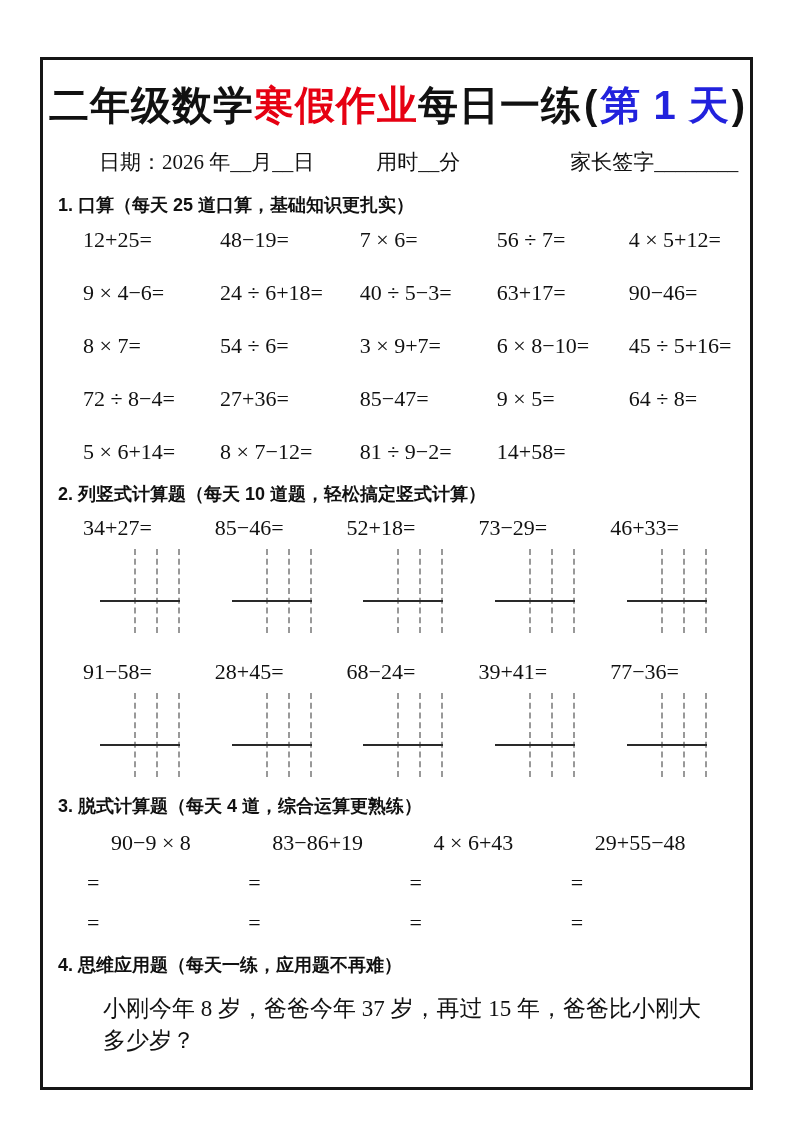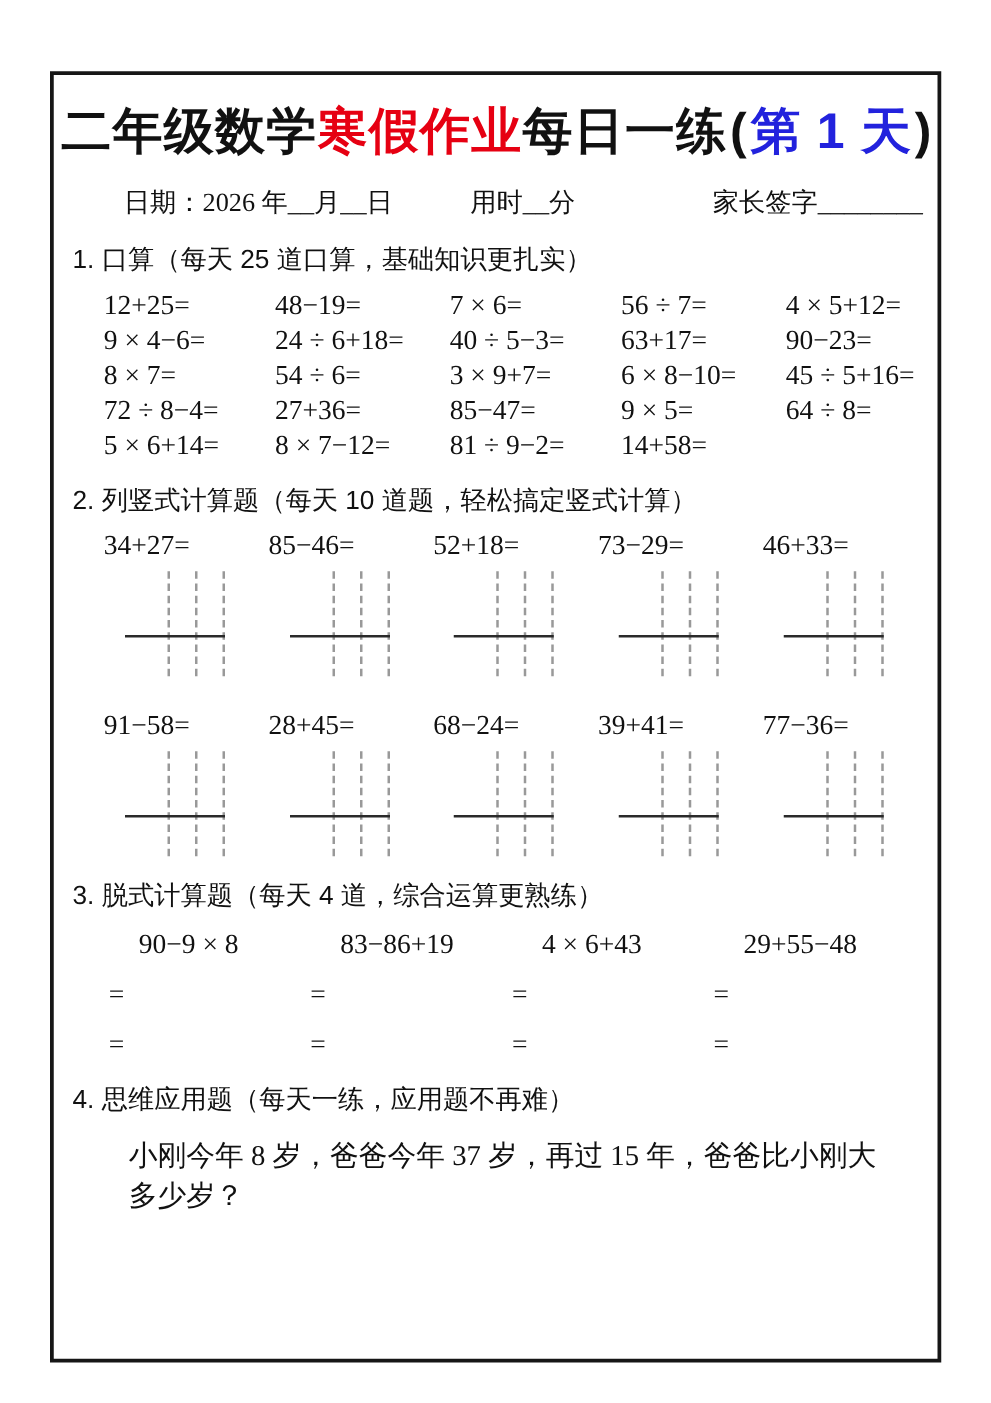--- a/index.html
+++ b/index.html
@@ -45,33 +45,33 @@
     margin:20px 40px 0 56px;
     font-family:"Liberation Serif","DejaVu Serif",serif;
     font-size:21px;
     white-space:nowrap;
   }
   .dateline .dl-time{margin-left:62px;}
   .dateline .dl-sign{margin-left:110px;}
   
   .sec-head{
     margin:17px 12px 0 15px;
-    font-size:21px;
-    font-weight:normal;
+    font-size:18px;
+    font-weight:bold;
     font-family:"Liberation Sans",sans-serif;
     white-space:nowrap;
   }
   
   .grid5{
     display:grid;
     grid-template-columns:1.04fr 1.06fr 1.04fr 1.0fr 0.86fr;
     margin:10px 8px 0 40px;
     font-family:"Liberation Serif","DejaVu Serif",serif;
     font-size:22px;
-    row-gap:2px;
+    row-gap:27px;
     white-space:nowrap;
   }
   
   .vrow{
     display:grid;
     grid-template-columns:repeat(5,1fr);
     margin:9px 8px 0 40px;
     font-family:"Liberation Serif","DejaVu Serif",serif;
     font-size:22px;
   }
@@ -130,21 +130,21 @@
   <div class="grid5">
     <span>12+25=</span>
     <span>48−19=</span>
     <span>7 × 6=</span>
     <span>56 ÷ 7=</span>
     <span>4 × 5+12=</span>
     <span>9 × 4−6=</span>
     <span>24 ÷ 6+18=</span>
     <span>40 ÷ 5−3=</span>
     <span>63+17=</span>
-    <span>90−23=</span>
+    <span>90−46=</span>
     <span>8 × 7=</span>
     <span>54 ÷ 6=</span>
     <span>3 × 9+7=</span>
     <span>6 × 8−10=</span>
     <span>45 ÷ 5+16=</span>
     <span>72 ÷ 8−4=</span>
     <span>27+36=</span>
     <span>85−47=</span>
     <span>9 × 5=</span>
     <span>64 ÷ 8=</span>

